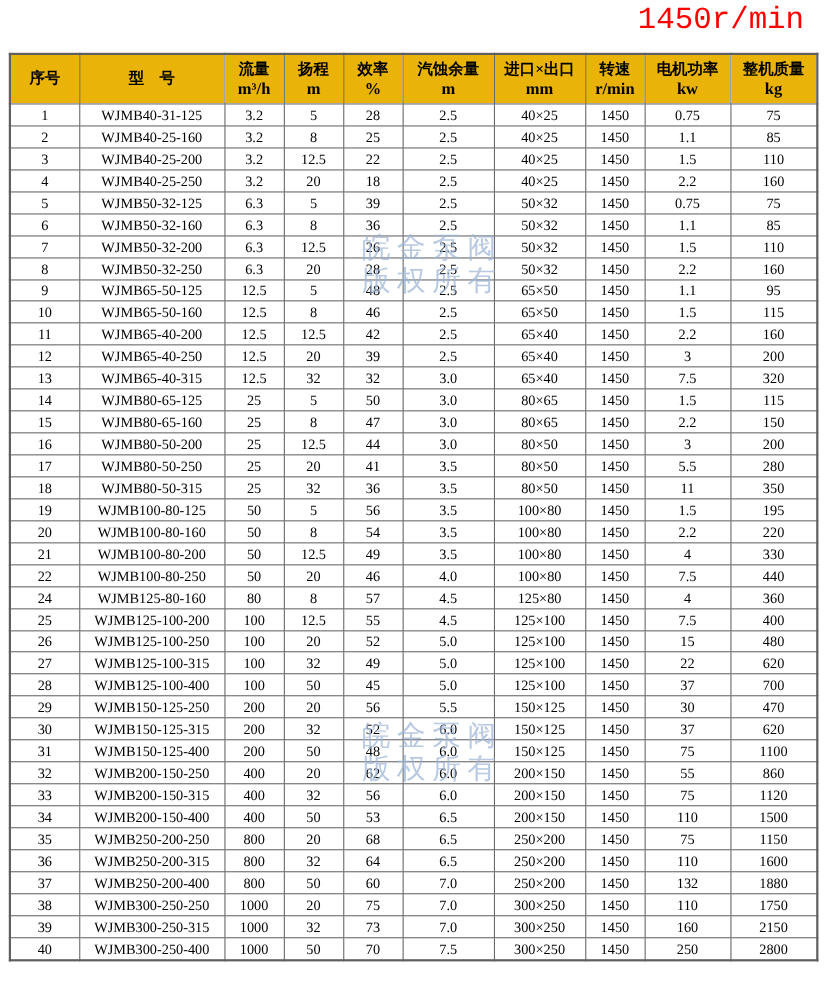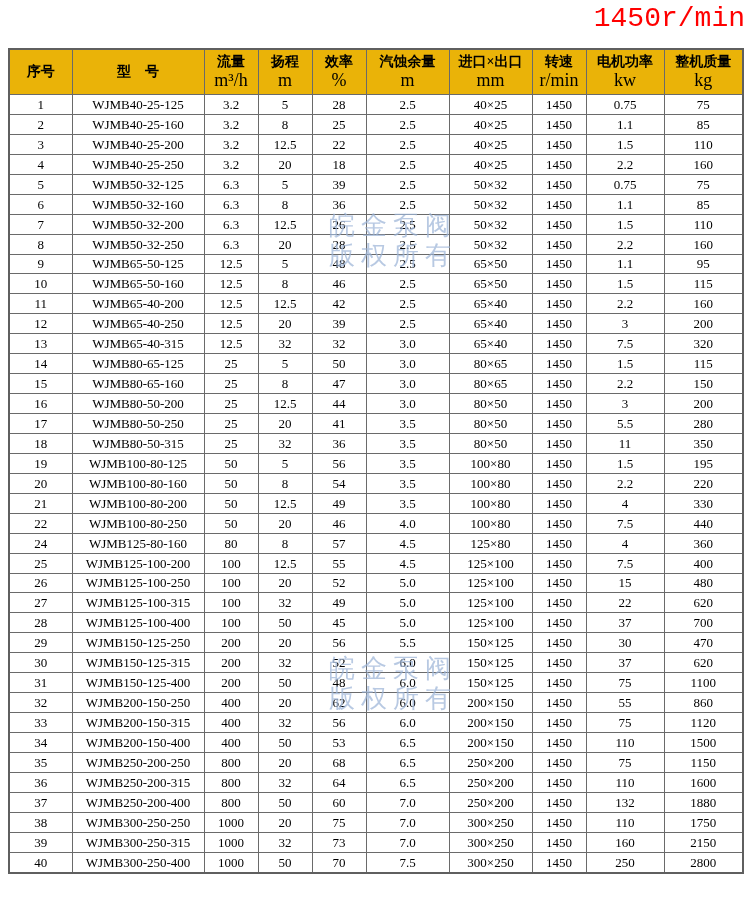--- a/index.html
+++ b/index.html
@@ -1,39 +1,39 @@
 <!DOCTYPE html>
 <html><head>
 <meta charset="utf-8">
 <style>
   html,body{margin:0;padding:0;}
   body{
     width:750px;height:900px;position:relative;background:#ffffff;overflow:hidden;
     font-family:"Liberation Serif","DejaVu Serif",serif;color:#000;
   }
   .speed-label{
-    position:absolute;top:3px;right:5px;
+    position:absolute;top:3px;right:19px;
     font-family:"Liberation Mono","DejaVu Sans Mono",monospace;
     font-size:28px;color:#ff0000;letter-spacing:0px;white-space:nowrap;
   }
   table.spec{
     position:absolute;left:8px;top:48px;width:734px;
     border-collapse:collapse;table-layout:fixed;
     border:2px solid #5f5f5f;
   }
   table.spec th, table.spec td{
     border:1px solid #6a6a6a;
     text-align:center;vertical-align:middle;
     padding:0;overflow:hidden;white-space:nowrap;
   }
   table.spec th{
     background:#eab308;height:44px;font-weight:normal;
   }
   .h-label{font-size:14px;font-weight:bold;line-height:1.3;font-family:"Liberation Serif","DejaVu Serif",serif;}
-  .h-unit{font-size:18px;font-weight:normal;line-height:1.1;}
+  .h-unit{font-size:15px;font-weight:bold;line-height:1.1;}
   table.spec td{
     height:18.95px;font-size:13px;line-height:1;background:#ffffff;
   }
   .watermark{
     position:absolute;left:329px;width:140px;
     color:#9db5d8;opacity:0.72;
     font-size:26px;line-height:30px;letter-spacing:6px;
     font-weight:normal;white-space:nowrap;pointer-events:none;z-index:5;
     font-family:"Liberation Sans","DejaVu Sans",sans-serif;
   }
@@ -96,21 +96,21 @@
         </th>
         <th>
           <div class="h-label">整机质量</div>
           <div class="h-unit">kg</div>
         </th>
       </tr>
   </thead>
   <tbody>
       <tr>
         <td>1</td>
-        <td>WJMB40-25-125</td>
+        <td>WJMB40-31-125</td>
         <td>3.2</td>
         <td>5</td>
         <td>28</td>
         <td>2.5</td>
         <td>40×25</td>
         <td>1450</td>
         <td>0.75</td>
         <td>75</td>
       </tr>
       <tr>

